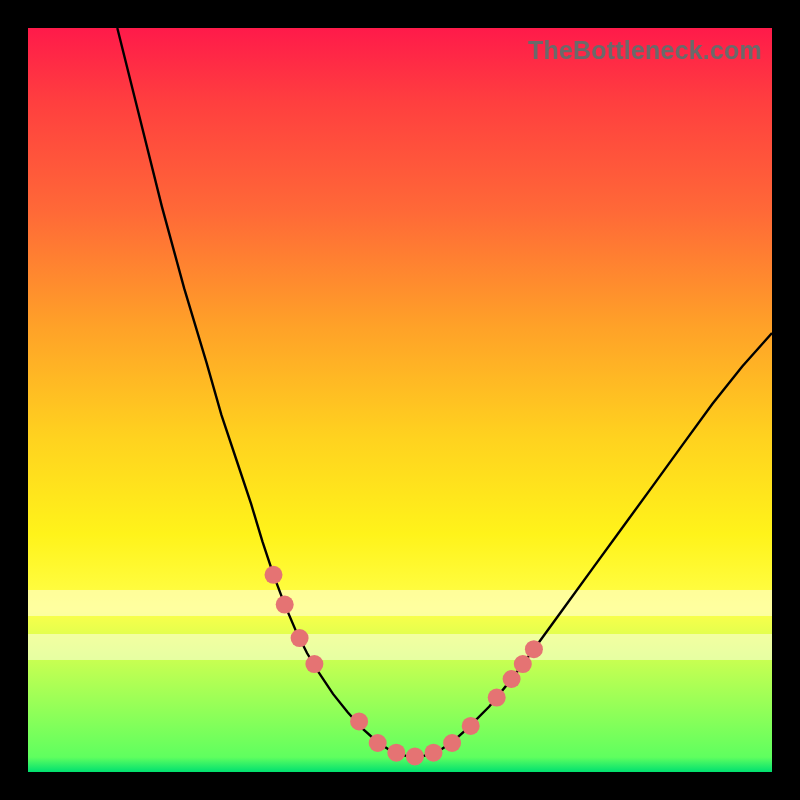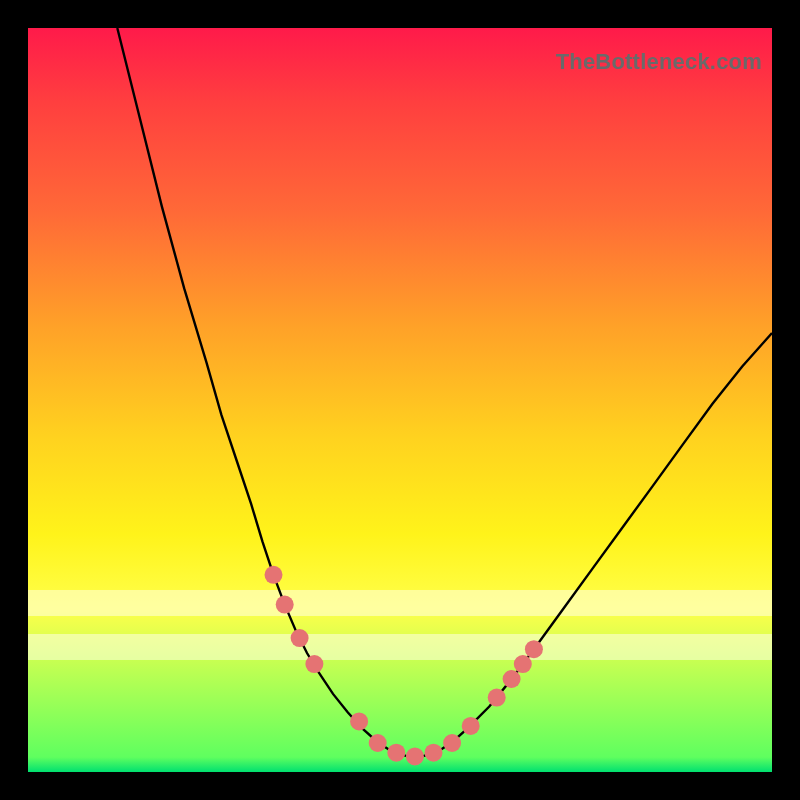--- a/index.html
+++ b/index.html
@@ -36,24 +36,24 @@
       #00e070 100%);
   }
   .pale-band {
     position: absolute;
     left: 0;
     width: 100%;
     background: rgba(255,255,230,0.55);
   }
   .watermark {
     position: absolute;
-    top: 21px;
+    top: 8px;
     right: 10px;
     font-family: Arial, Helvetica, sans-serif;
-    font-size: 22px;
+    font-size: 25px;
     font-weight: 600;
     color: #6a6a6a;
     letter-spacing: 0.2px;
     user-select: none;
   }
   svg.curve {
     position: absolute;
     left: 0;
     top: 0;
     width: 744px;

